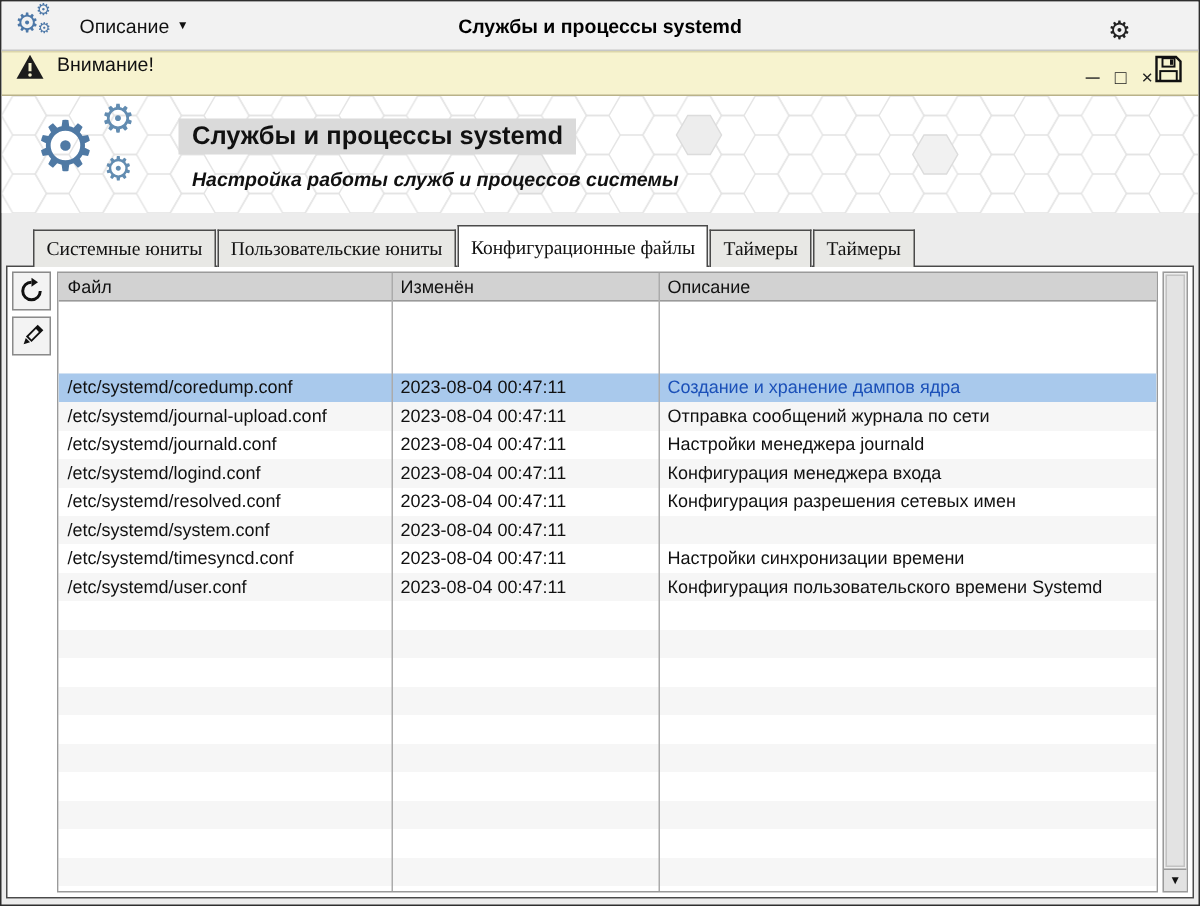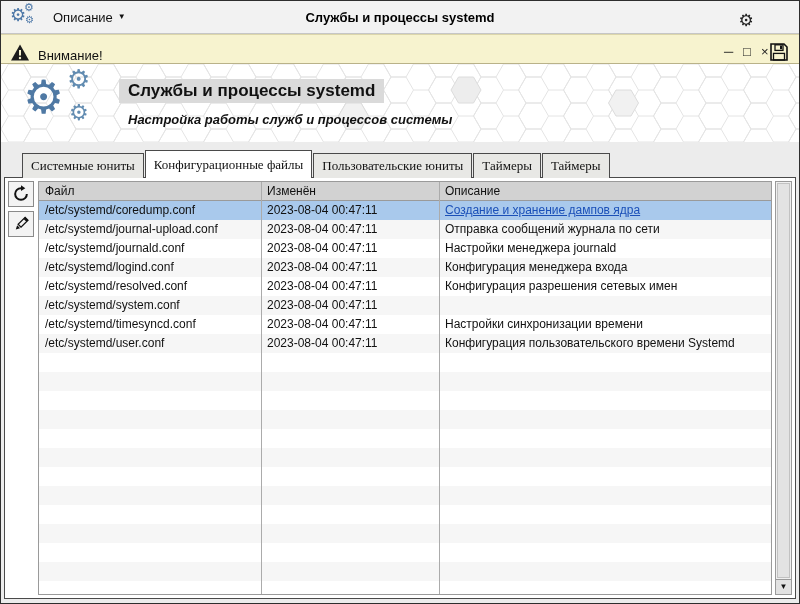--- a/index.html
+++ b/index.html
@@ -44,21 +44,21 @@
   .gear-btn{ background:none; border:none; font-size:17px; color:#222; cursor:pointer; padding:0 2px;}
   .winctl{ display:flex; gap:10px; font-size:13px; color:#222; }
   .winctl span{ cursor:pointer; line-height:13px; }
 
   
   .banner{
     flex:0 0 30px; height:30px;
     background:#f7f3cf;
     border-top:1px solid #dcd6ab;
     border-bottom:1px solid #b9b289;
-    display:flex; align-items:flex-end; gap:8px;
+    display:flex; align-items:flex-start; gap:8px;
     padding:0 9px;
   }
   .banner-text{ font-size:13px; color:#111; flex:1; }
   .flat-btn{ background:none; border:none; padding:0; cursor:pointer; display:flex; align-items:center;}
 
   
   .header{
     flex:0 0 78px; height:78px;
     background:#ffffff; position:relative; overflow:hidden;
   }
@@ -104,38 +104,39 @@
     border:1px solid #8a8a8a; background:#f3f3f3;
     display:flex; align-items:center; justify-content:center;
     padding:0; cursor:pointer;
   }
 
   .table{
     flex:1; position:relative;
     border:1px solid #9a9a9a;
     display:flex; flex-direction:column; overflow:hidden;
     background:#fff;
+    gap:48px;
   }
   .thead{
     flex:0 0 19px; display:flex;
     background:#d2d2d2; border-bottom:1px solid #9a9a9a;
     font-size:12px; line-height:18px; color:#111;
   }
   .th{ padding-left:6px; cursor:pointer; }
   .c1{ flex:0 0 222px; width:222px; }
   .c2{ flex:0 0 178px; width:178px; }
   .c3{ flex:1; }
   .tbody{
     flex:1;
     background:repeating-linear-gradient(180deg,#ffffff 0 19px,#f6f6f6 19px 38px);
   }
   .row{ display:flex; height:19px; line-height:19px; font-size:12px; color:#111; cursor:default; }
   .row.selected{ background:#a9c9ec; }
   .cell{ padding-left:6px; white-space:nowrap; overflow:hidden; }
-  .link{ color:#1b50b8; text-decoration:underline; cursor:pointer; }
+  .link{ color:#1b50b8; cursor:pointer; }
   .vsep{ position:absolute; top:0; bottom:0; width:1px; background:#ababab; }
   .vsep.s1{ left:222px; } .vsep.s2{ left:400px; }
 
   .scrollbar{
     flex:0 0 17px; border:1px solid #9a9a9a;
     background:#efefef; display:flex; flex-direction:column;
   }
   .sb-track{ flex:1; position:relative; }
   .sb-thumb{
     position:absolute; top:1px; left:1px; right:1px; bottom:1px;
@@ -216,22 +217,22 @@
       </span>
       <div class="hdr-text">
         <div class="hdr-title">Службы и процессы systemd</div>
         <div class="hdr-sub">Настройка работы служб и процессов системы</div>
       </div>
     </div>
   </div>
 
   <div class="tabs">
     <button class="tab">Системные юниты</button>
+    <button class="tab">Пользовательские юниты</button>
     <button class="tab active">Конфигурационные файлы</button>
-    <button class="tab">Пользовательские юниты</button>
     <button class="tab">Таймеры</button>
     <button class="tab">Таймеры</button>
   </div>
 
   <div class="content">
 
     <div class="sidebar">
       <button class="tool-btn">
         <svg width="18" height="18" viewBox="0 0 20 20">
           <path d="M16.5 10 A6.5 6.5 0 1 1 10 3.5" fill="none" stroke="#111" stroke-width="2.2"></path>

